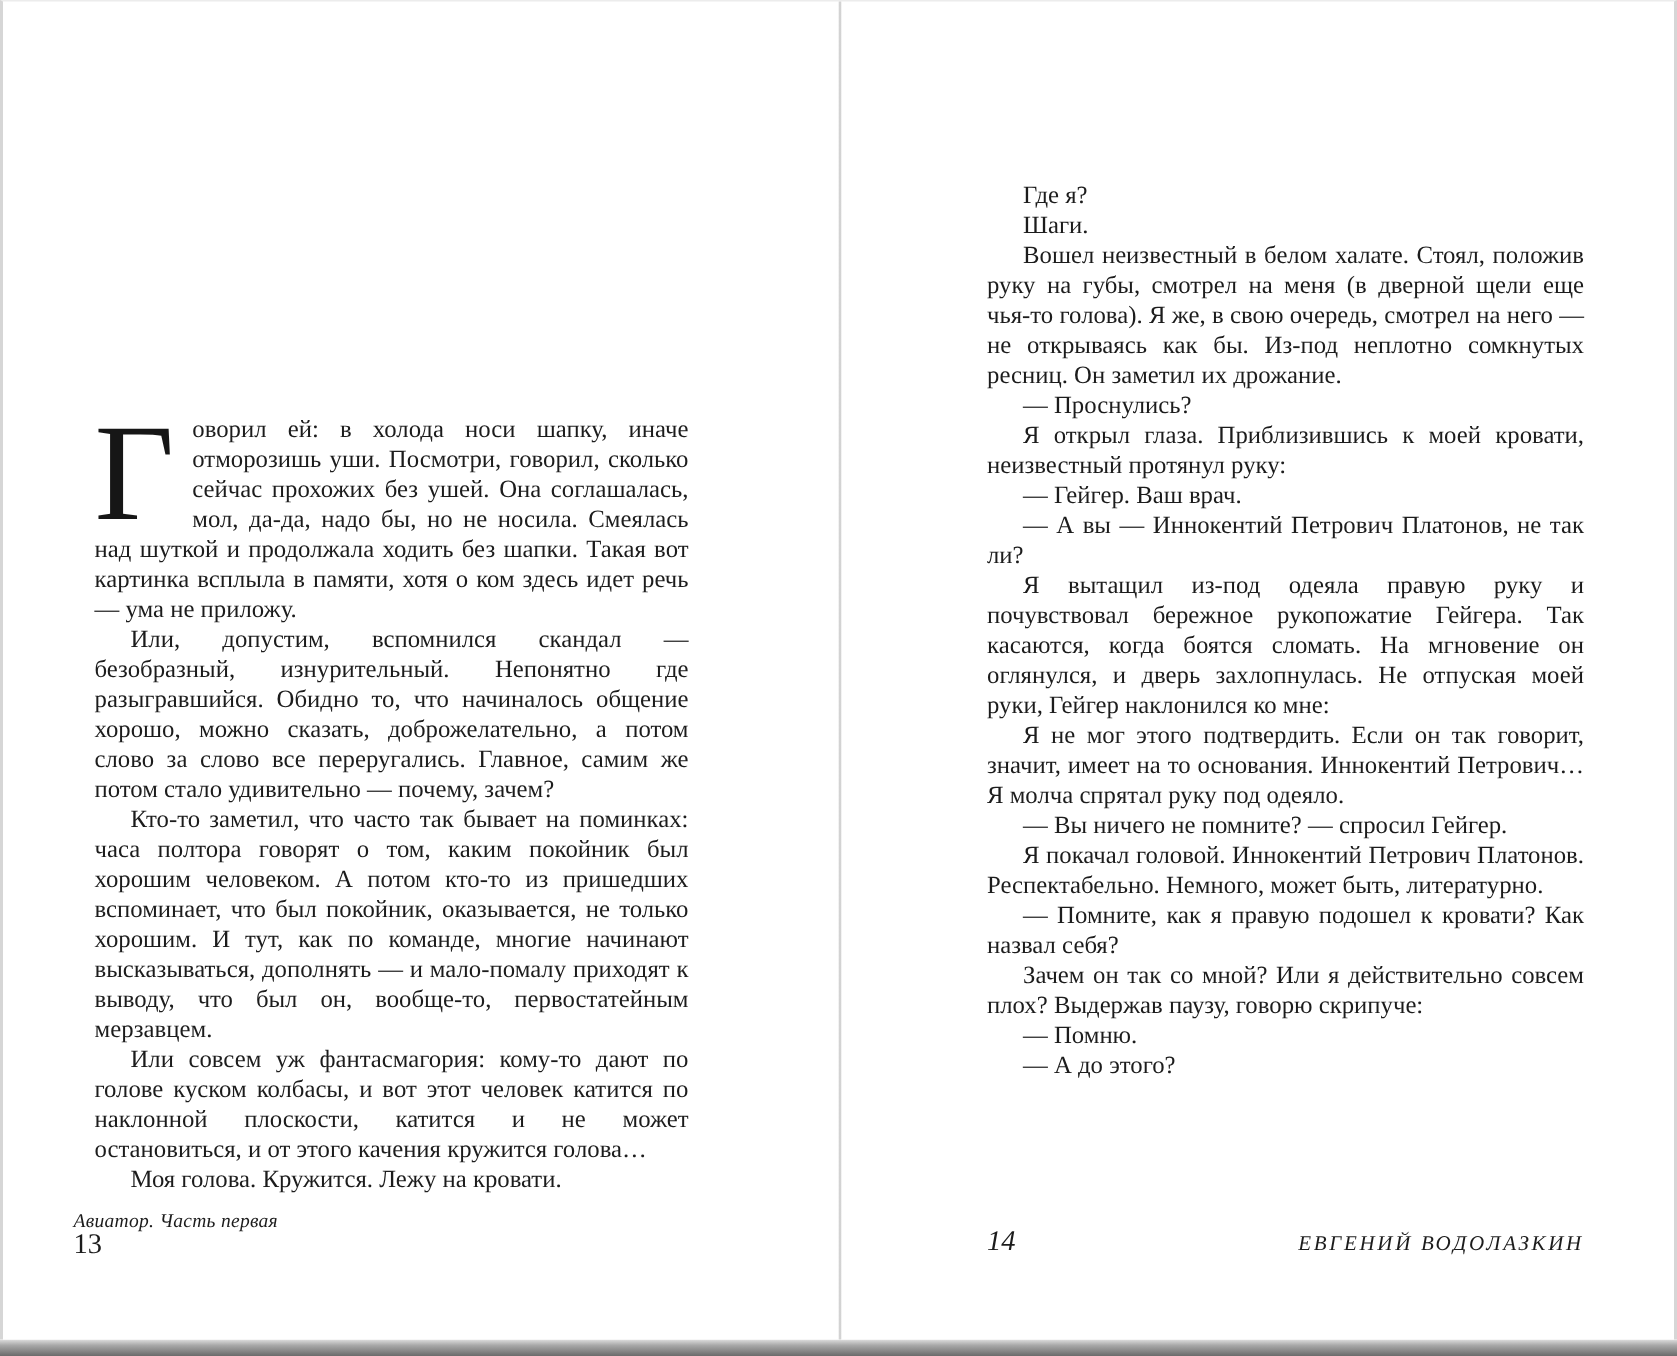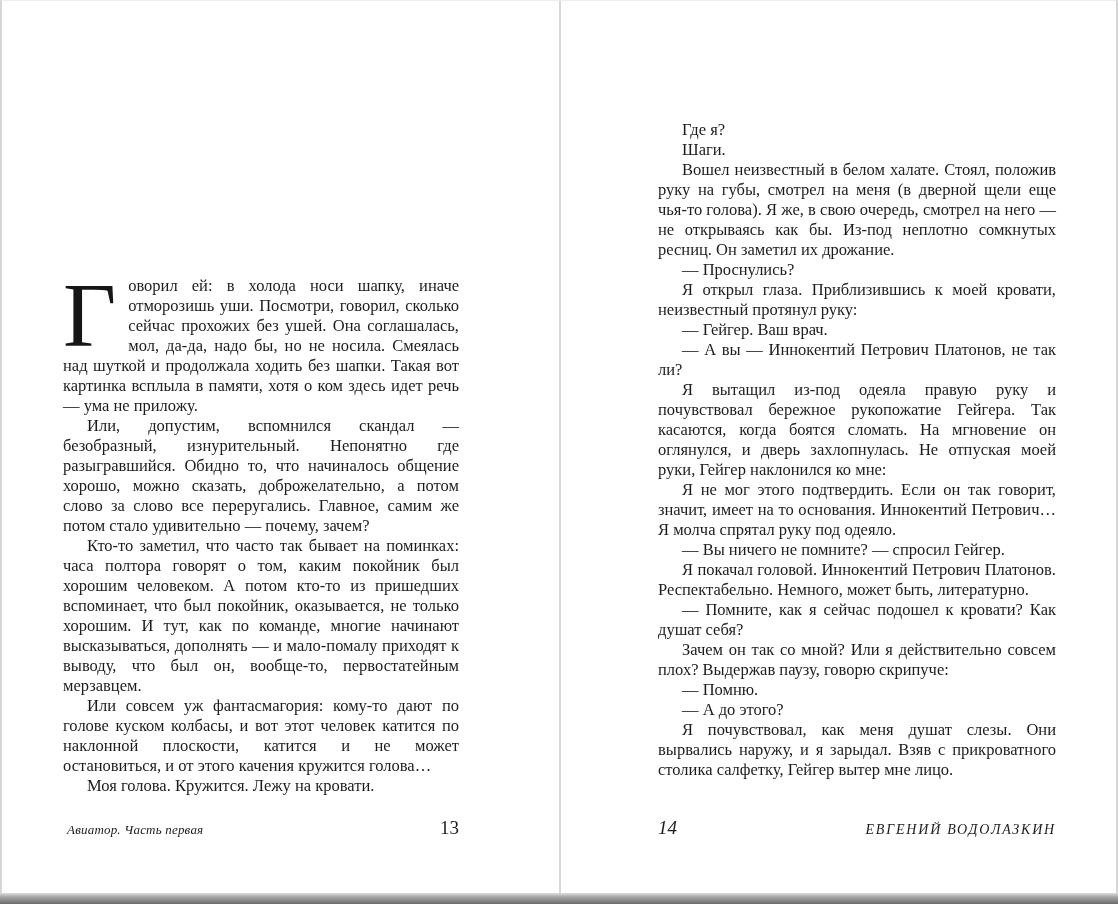--- a/index.html
+++ b/index.html
@@ -74,22 +74,23 @@
   .footer {
     position: absolute;
     bottom: 90px;
     display: flex;
     justify-content: space-between;
     align-items: baseline;
     font-size: 13px;
     line-height: 16px;
   }
   .page-left .footer {
-    left: 65px;
+    left: 47px;
     right: 100px;
+    flex-direction: column;
   }
   .page-right .footer {
     left: 99px;
     right: 60px;
     font-style: italic;
   }
   .running-title {
     font-style: italic;
     letter-spacing: 0.2px;
   }
@@ -137,25 +138,24 @@
           <p class="para indent">Шаги.</p>
           <p class="para indent">Вошел неизвестный в белом халате. Стоял, положив руку на губы, смотрел на меня (в дверной щели еще чья-то голова). Я же, в свою очередь, смотрел на него — не открываясь как бы. Из-под неплотно сомкнутых ресниц. Он заметил их дрожание.</p>
           <p class="para indent">— Проснулись?</p>
           <p class="para indent">Я открыл глаза. Приблизившись к моей кровати, неизвестный протянул руку:</p>
           <p class="para indent">— Гейгер. Ваш врач.</p>
           <p class="para indent">— А вы — Иннокентий Петрович Платонов, не так ли?</p>
           <p class="para indent">Я вытащил из-под одеяла правую руку и почувствовал бережное рукопожатие Гейгера. Так касаются, когда боятся сломать. На мгновение он оглянулся, и дверь захлопнулась. Не отпуская моей руки, Гейгер наклонился ко мне:</p>
           <p class="para indent">Я не мог этого подтвердить. Если он так говорит, значит, имеет на то основания. Иннокентий Петрович… Я молча спрятал руку под одеяло.</p>
           <p class="para indent">— Вы ничего не помните? — спросил Гейгер.</p>
           <p class="para indent">Я покачал головой. Иннокентий Петрович Платонов. Респектабельно. Немного, может быть, литературно.</p>
-          <p class="para indent">— Помните, как я сейчас подошел к кровати? Как душат себя?</p>
+          <p class="para indent">— Помните, как я правую подошел к кровати? Как назвал себя?</p>
           <p class="para indent">Зачем он так со мной? Или я действительно совсем плох? Выдержав паузу, говорю скрипуче:</p>
           <p class="para indent">— Помню.</p>
           <p class="para indent">— А до этого?</p>
-          <p class="para indent">Я почувствовал, как меня душат слезы. Они вырвались наружу, и я зарыдал. Взяв с прикроватного столика салфетку, Гейгер вытер мне лицо.</p>
         </div>
     </div>
     <div class="footer">
       <span class="page-num">14</span>
       <span class="author-title">ЕВГЕНИЙ ВОДОЛАЗКИН</span>
     </div>
   </div>
 
 </div>
 

